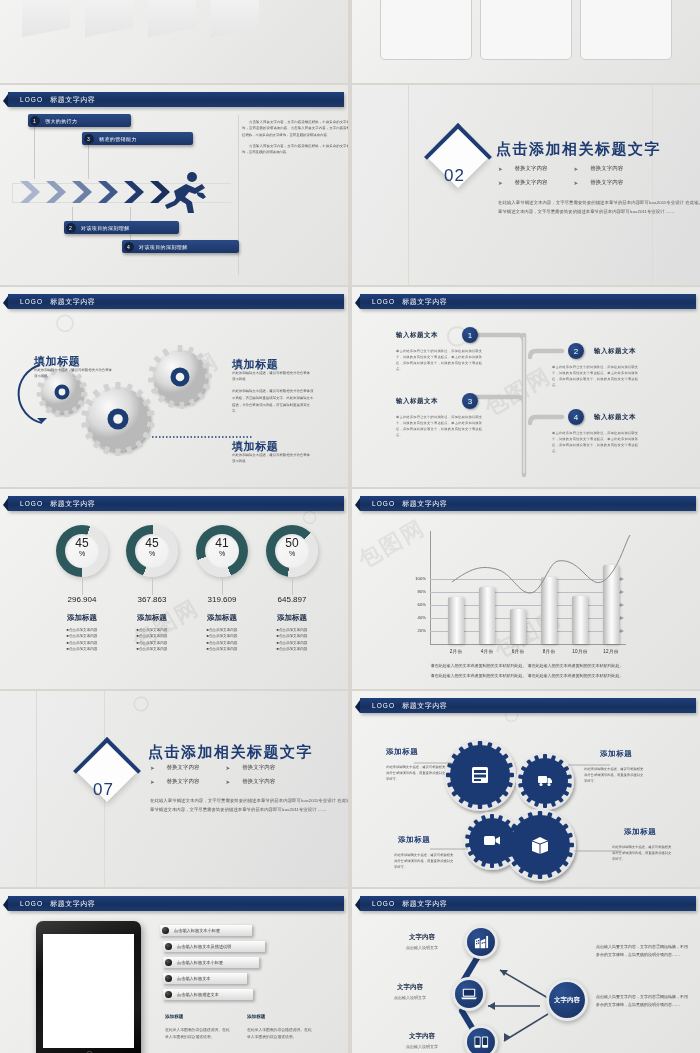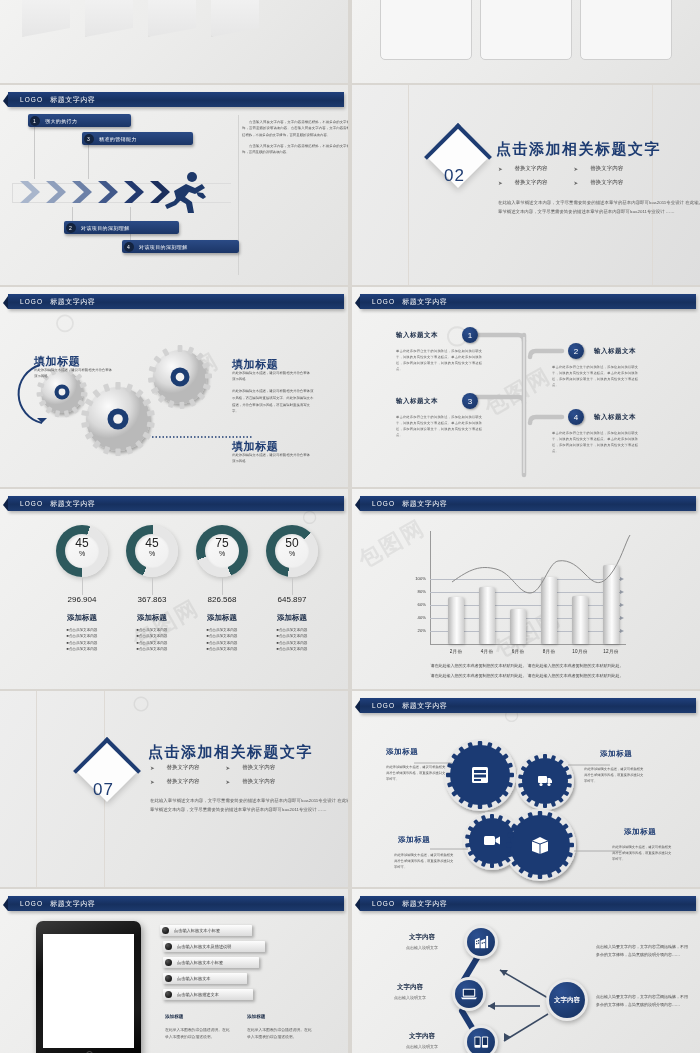--- a/index.html
+++ b/index.html
@@ -518,41 +518,41 @@
       <div class="hole"></div>
       <div class="dlabel">
         <span>45</span>
         <span class="dpct">%</span>
       </div>
     </div>
 
     <div class="donut" style="left:196px;top:36px;background:conic-gradient(from 250deg,#2d595d 0 75%,#e6e6e6 75% 100%);box-shadow:1px 2px 5px rgba(0,0,0,.18);">
       <div class="hole"></div>
       <div class="dlabel">
-        <span>75</span>
+        <span>41</span>
         <span class="dpct">%</span>
       </div>
     </div>
 
     <div class="donut" style="left:266px;top:36px;background:conic-gradient(from 190deg,#2d595d 0 60%,#e6e6e6 60% 100%);box-shadow:1px 2px 5px rgba(0,0,0,.18);">
       <div class="hole"></div>
       <div class="dlabel">
         <span>50</span>
         <span class="dpct">%</span>
       </div>
     </div>
 
     <div class="stem" style="left:82px;top:89px;height:17px;"></div>
     <div class="stem" style="left:152px;top:89px;height:17px;"></div>
     <div class="stem" style="left:222px;top:89px;height:17px;"></div>
     <div class="stem" style="left:292px;top:89px;height:17px;"></div>
 
     <div class="dval" style="left:42px;top:106px;">296.904</div>
     <div class="dval" style="left:112px;top:106px;">367.863</div>
-    <div class="dval" style="left:182px;top:106px;">826.568</div>
+    <div class="dval" style="left:182px;top:106px;">319.609</div>
     <div class="dval" style="left:252px;top:106px;">645.897</div>
 
     <div class="dtitle" style="left:42px;top:124px;">添加标题</div>
     <div class="dtitle" style="left:112px;top:124px;">添加标题</div>
     <div class="dtitle" style="left:182px;top:124px;">添加标题</div>
     <div class="dtitle" style="left:252px;top:124px;">添加标题</div>
 
     <div class="dlist" style="left:42px;top:138px;">
       <div>■<span>点击添加文本内容</span></div>
       <div>■<span>点击添加文本内容</span></div>

